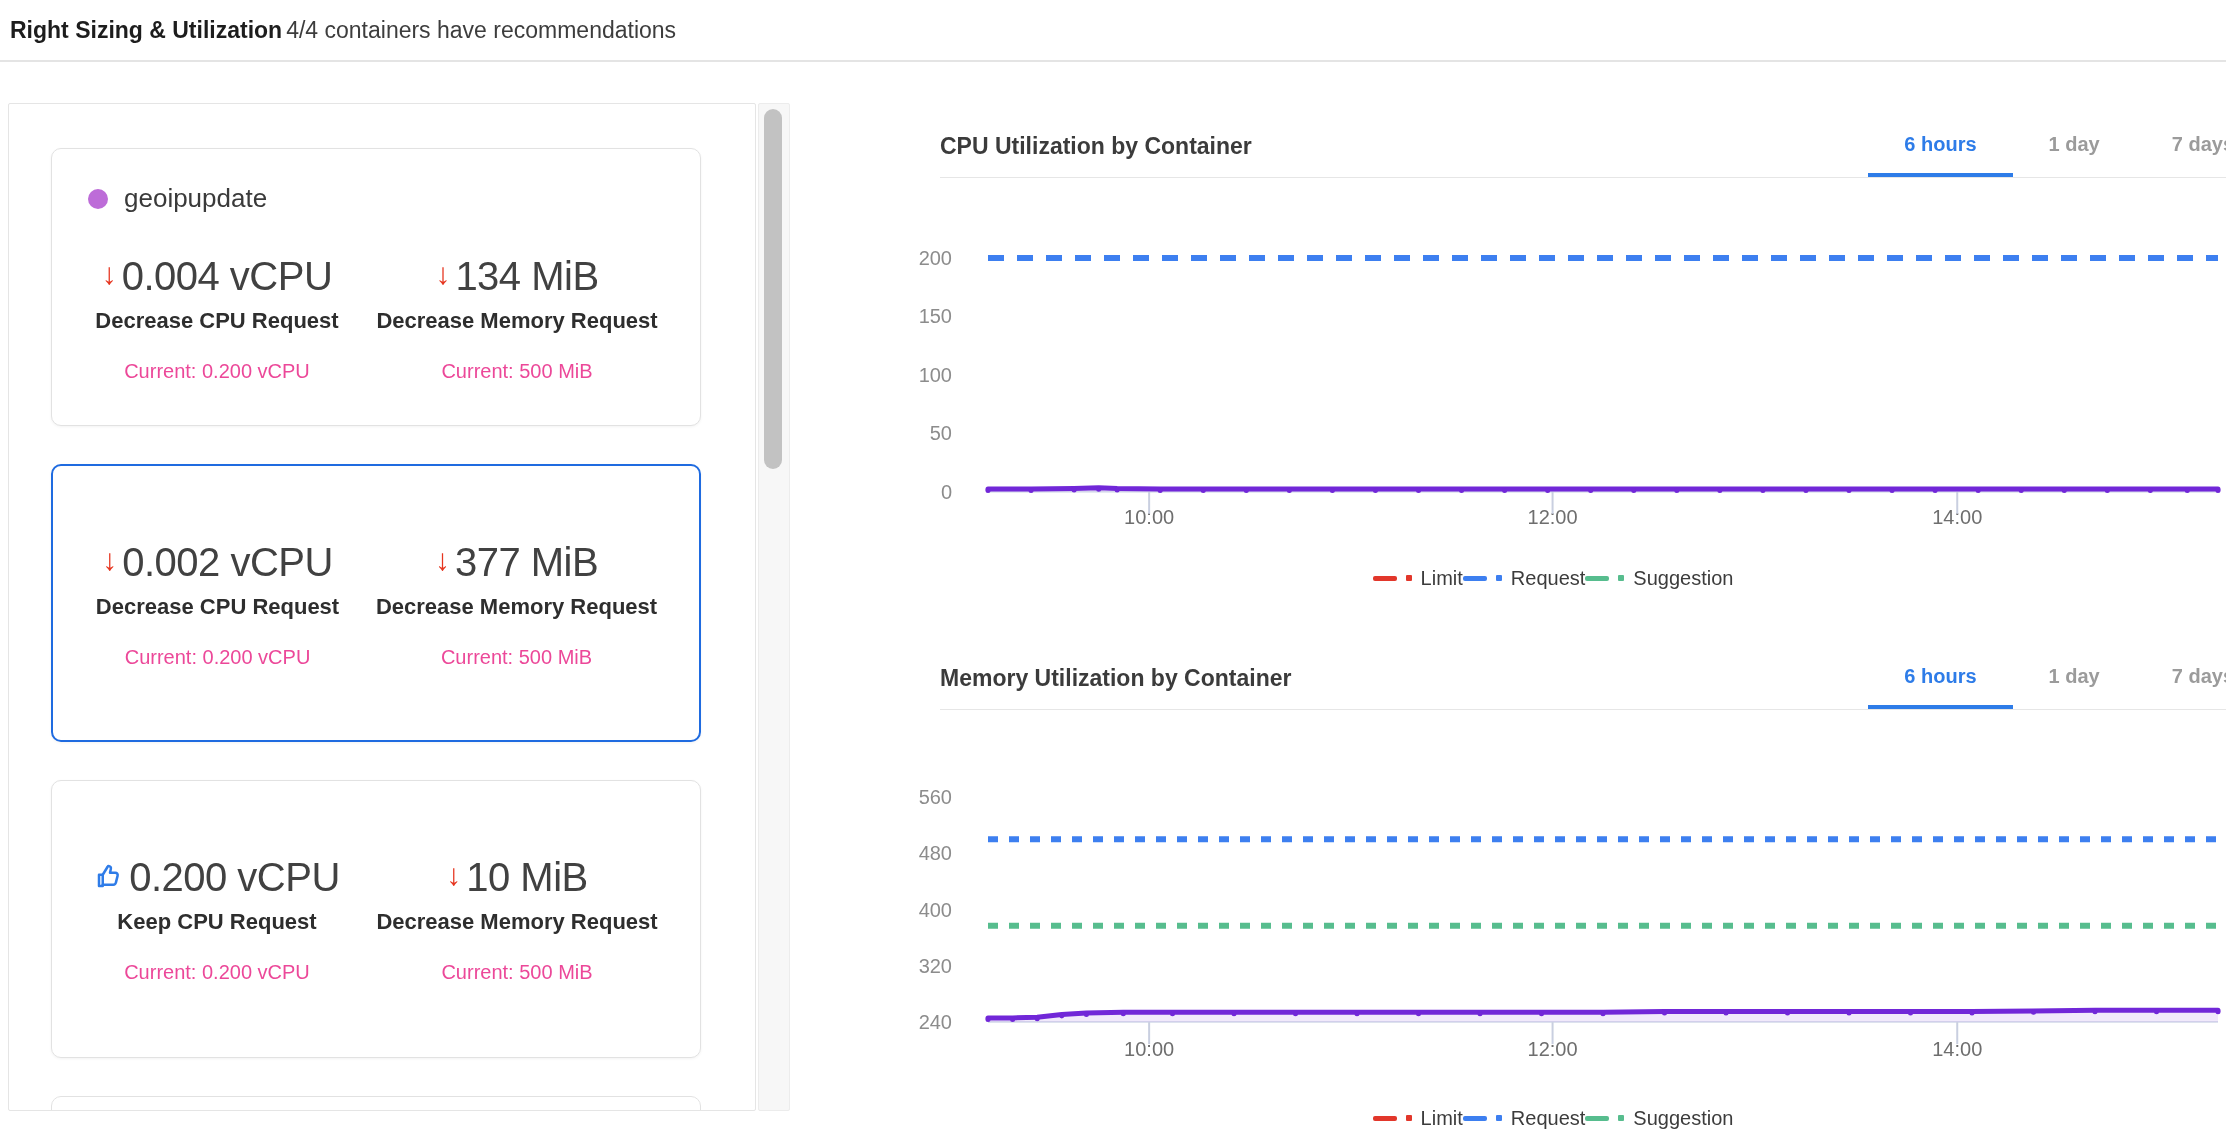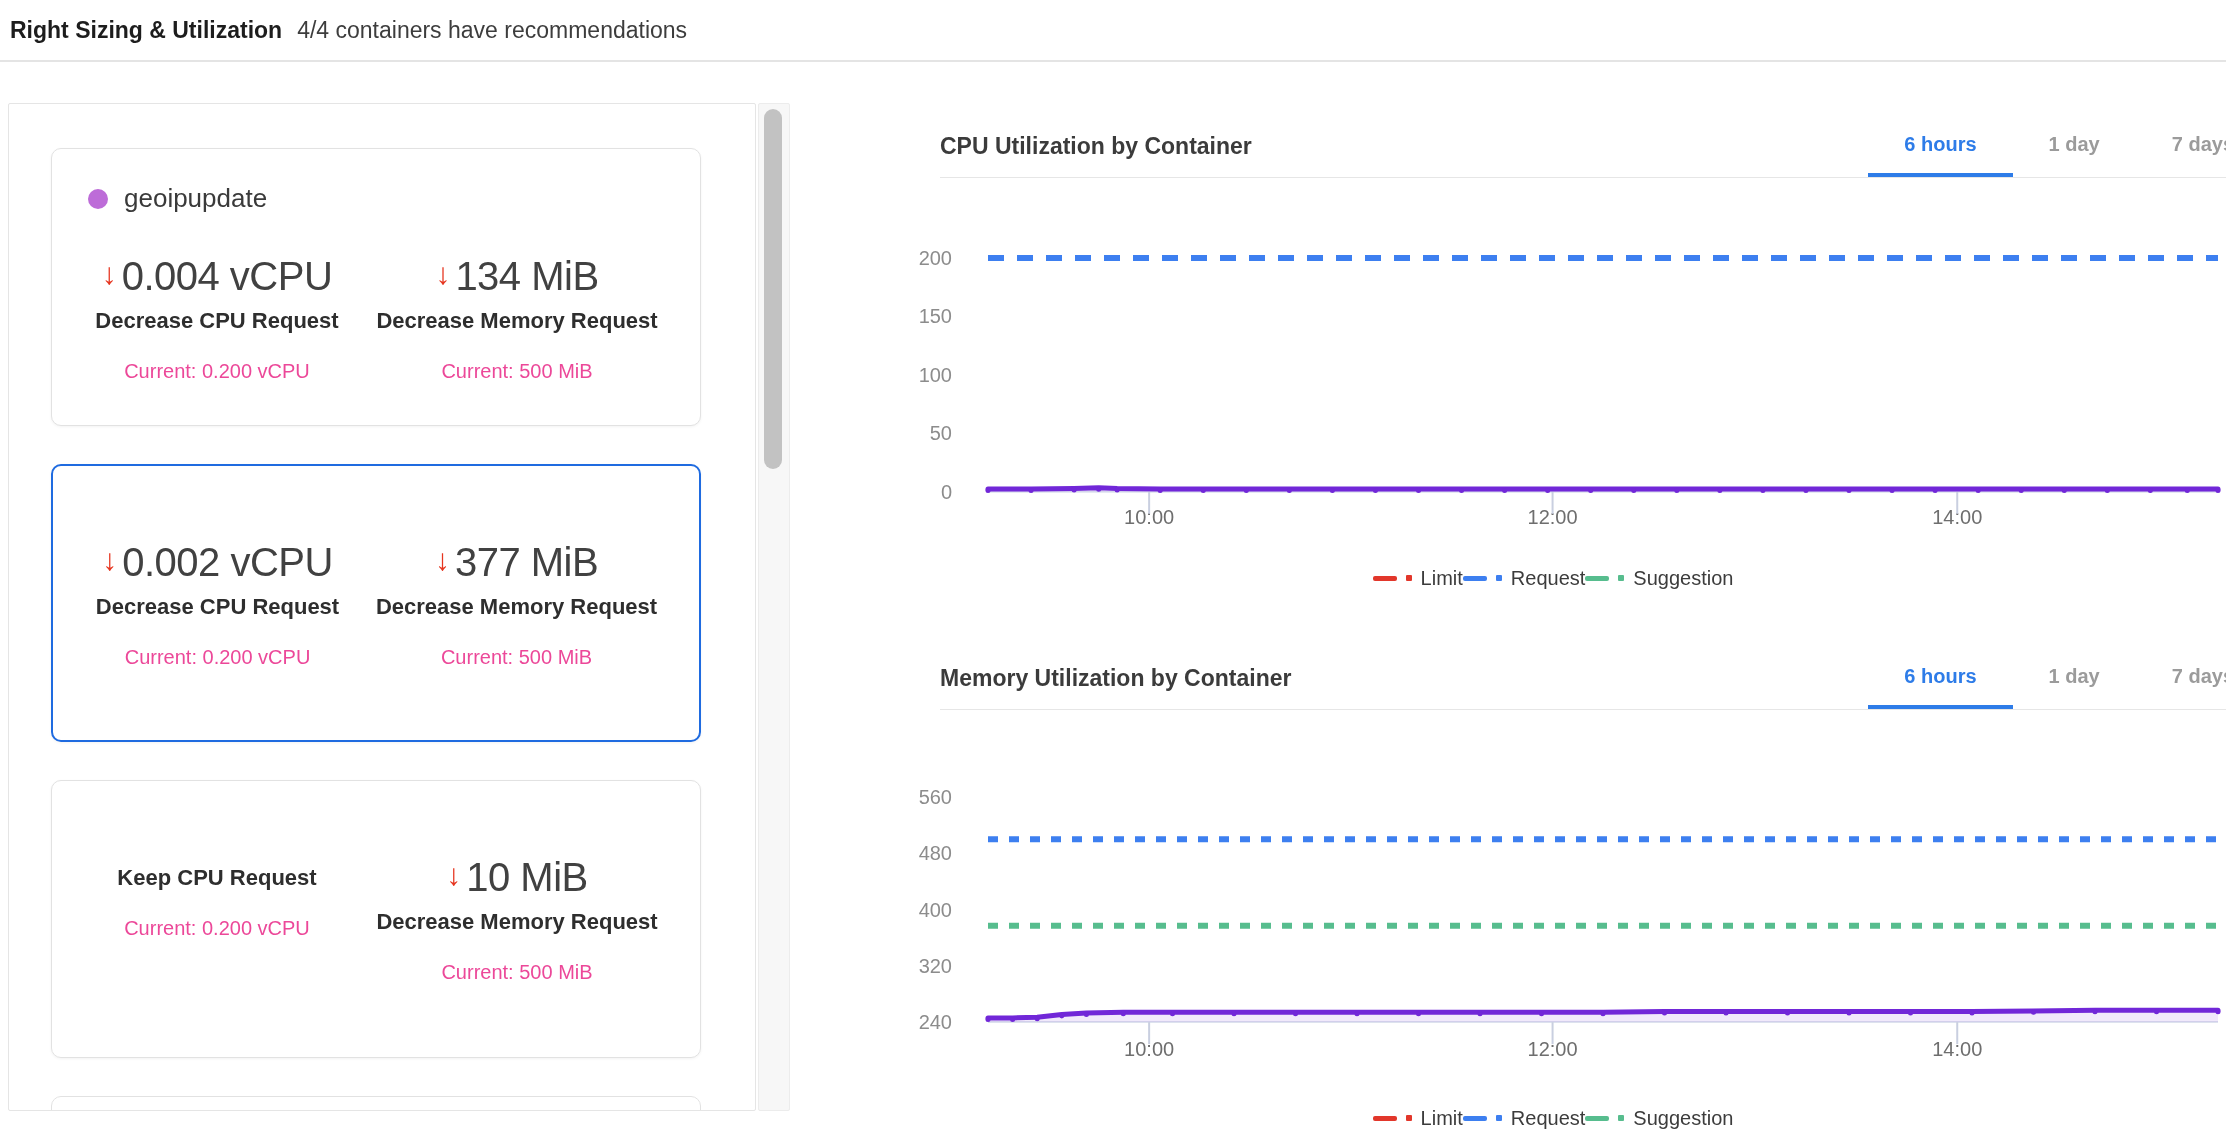--- a/index.html
+++ b/index.html
@@ -1,21 +1,21 @@
 <!DOCTYPE html>
 <html><head>
 <meta charset="utf-8">
 <style>
   * { margin:0; padding:0; box-sizing:border-box; }
   html,body { width:2226px; height:1144px; }
   body { position:relative; background:#ffffff; font-family:"Liberation Sans", sans-serif; overflow:hidden; color:#3a3a3a; }
 
   
   .page-header { position:absolute; left:0; top:0; width:2226px; height:62px;
-    display:flex; align-items:center; gap:15px; padding-left:10px;
+    display:flex; align-items:center; gap:4px; padding-left:10px;
     border-bottom:2px solid #e4e4e4; background:#fff; }
   .page-header .t { font-size:23px; font-weight:bold; color:#1d1d1d; }
   .page-header .s { font-size:23px; color:#3d3d3d; }
 
   
   .panel { position:absolute; left:8px; top:103px; width:748px; height:1008px;
     background:#fff; border:1px solid #e5e5e5; border-radius:2px;
     padding:44px 54px 0 42px; overflow:hidden; }
   .card { width:100%; height:278px; background:#fff; border:1px solid #e2e2e2;
     border-radius:10px; box-shadow:0 1px 3px rgba(0,0,0,0.05);
@@ -117,20 +117,27 @@
             </div>
         <div class="maction">Decrease Memory Request</div>
         <div class="mcurrent">Current: 500 MiB</div>
       </div>
     </div>
   </div>
 
   <div class="card">
     <div class="metrics">
       <div class="metric m-cpu">
+        <div class="mval">
+              <svg class="micon-keep" width="30" height="30" viewBox="0 0 24 24" fill="none" stroke="#2f7ce8" stroke-width="2" stroke-linecap="round" stroke-linejoin="round">
+                <path d="M4 11h3v9H4z"></path>
+                <path d="M7 19h8.4c1 0 1.9-.7 2.1-1.7l1.4-5.6c.3-1.2-.6-2.3-1.8-2.3h-4.3l.7-3.2c.2-1-.4-1.9-1.4-2.1-.5-.1-1 .1-1.2.5L7 11"></path>
+              </svg>
+              <span class="num">0.200 vCPU</span>
+            </div>
         <div class="maction">Keep CPU Request</div>
         <div class="mcurrent">Current: 0.200 vCPU</div>
       </div>
       <div class="metric m-mem">
         <div class="mval">
               <span class="micon-down">↓</span>
               <span class="num">10 MiB</span>
             </div>
         <div class="maction">Decrease Memory Request</div>
         <div class="mcurrent">Current: 500 MiB</div>

